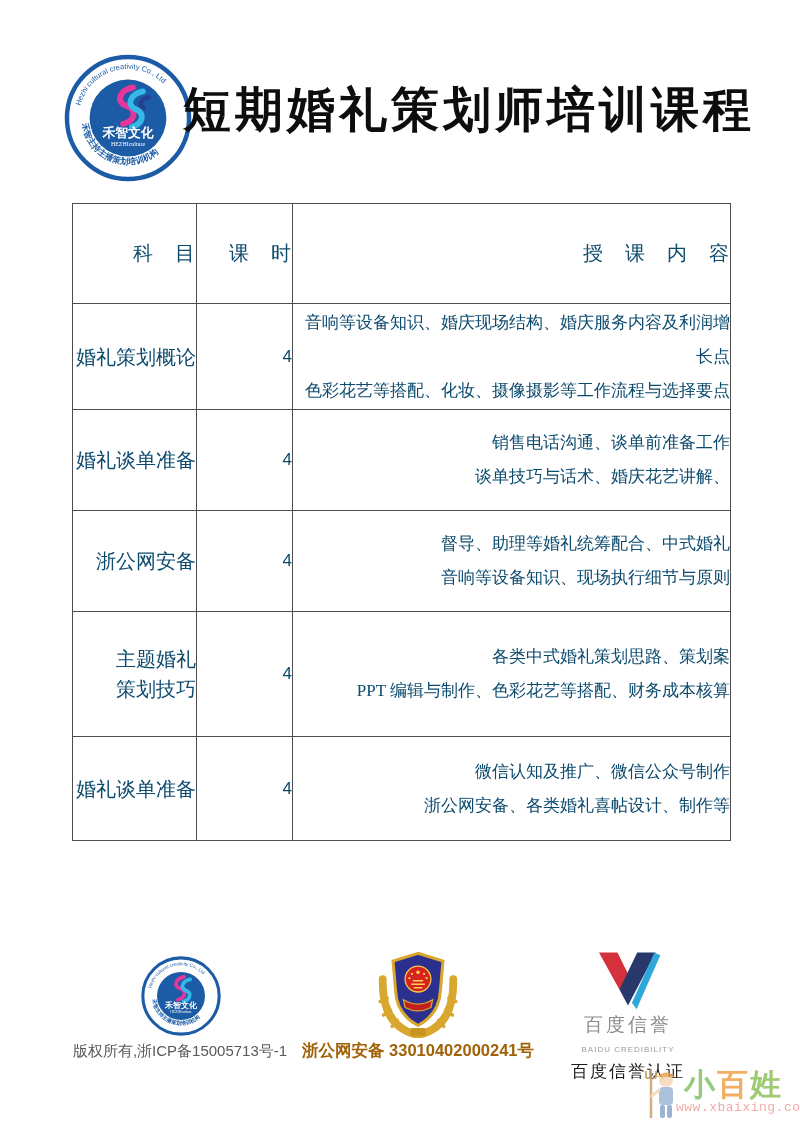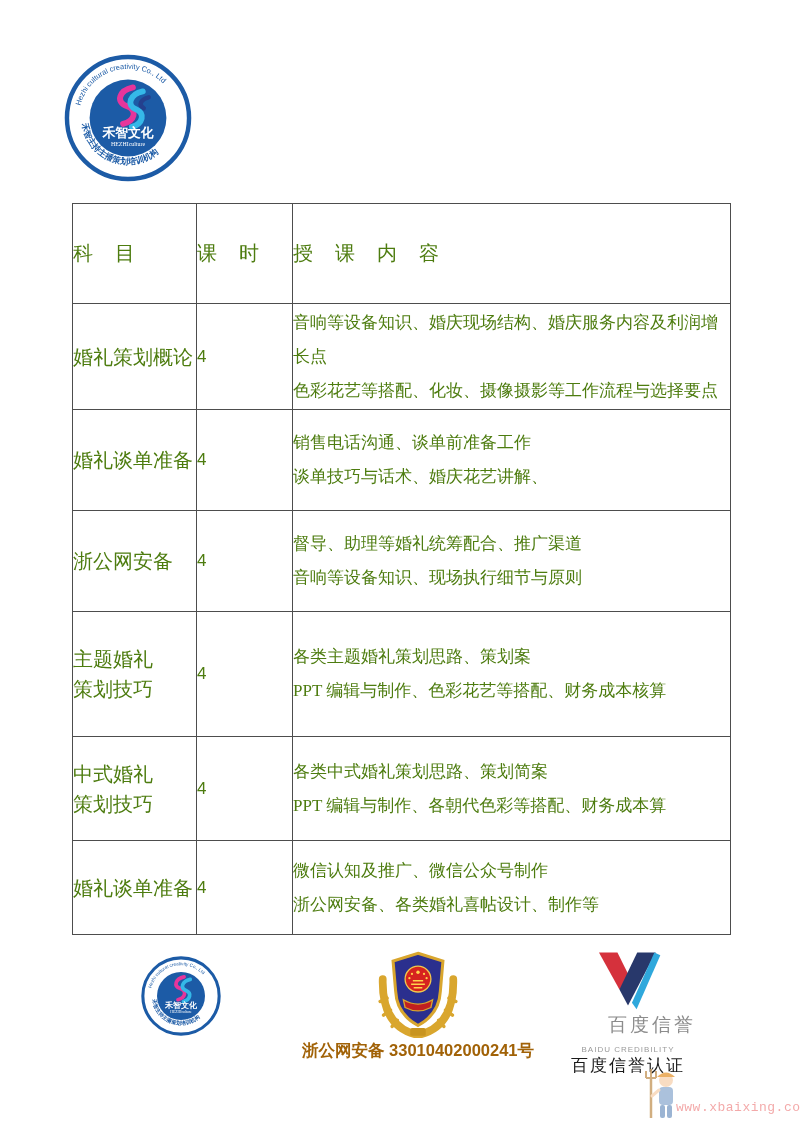--- a/index.html
+++ b/index.html
@@ -11,45 +11,45 @@
   .logo-main{left:64px;top:54px;width:128px;height:128px;}
   .logo-foot{left:141px;top:956px;width:80px;height:80px;}
   .page-title{position:absolute;left:183px;top:78px;width:540px;height:64px;
       font-size:48px;font-weight:bold;letter-spacing:4px;color:#0d0d0d;
       font-family:"Liberation Serif", serif;white-space:nowrap;}
 
   
   .course-table{position:absolute;left:72px;top:203px;width:658px;border-collapse:collapse;
       table-layout:fixed;}
   .course-table th,.course-table td{border:1.5px solid #4d4d4d;padding:0;vertical-align:middle;
-      text-align:left;color:#4d7c0f;}
+      text-align:right;color:#0c4a6e;}
   .course-table th{height:99px;font-size:20px;font-weight:normal;letter-spacing:1px;}
   .col-subject{font-size:20px;white-space:pre-line;line-height:30px;}
   .col-hours{font-size:17px;font-family:"Liberation Sans", sans-serif;}
   .col-content{font-size:17px;line-height:34px;}
   tbody tr:nth-child(1) td{height:105px;}
   tbody tr:nth-child(2) td{height:100px;}
   tbody tr:nth-child(3) td{height:100px;}
   tbody tr:nth-child(4) td{height:124px;}
   tbody tr:nth-child(5) td{height:103px;}
   tbody tr:nth-child(6) td{height:93px;}
 
   
   .copyright{position:absolute;left:60px;top:1042px;width:240px;text-align:center;
       font-size:15px;color:#595959;font-family:"Liberation Sans", sans-serif;}
   .police-badge{position:absolute;left:375px;top:946px;width:86px;height:92px;}
   .police-text{position:absolute;left:298px;top:1040px;width:240px;text-align:center;
       font-size:16.5px;font-weight:bold;color:#a16207;font-family:"Liberation Sans", sans-serif;}
   .baidu-block{position:absolute;left:560px;top:948px;width:136px;text-align:center;}
   .baidu-v{width:66px;height:62px;display:block;margin:0 auto;}
   .baidu-cn{font-size:19px;color:#8c8c8c;letter-spacing:3px;margin-top:2px;
-      font-family:"Liberation Sans", sans-serif;text-align:right;}
+      font-family:"Liberation Sans", sans-serif;}
   .baidu-en{font-size:8px;color:#9a9a9a;letter-spacing:1px;margin-top:7px;
       font-family:"Liberation Sans", sans-serif;}
-  .baidu-cert{font-size:17px;color:#1a1a1a;letter-spacing:2px;
+  .baidu-cert{font-size:17px;color:#1a1a1a;letter-spacing:2px;margin-top:6px;
       font-family:"Liberation Sans", sans-serif;}
 
   
   .watermark{position:absolute;left:644px;top:1064px;width:152px;height:60px;opacity:0.85;}
   .wm-fig{position:absolute;left:0;top:2px;width:38px;height:56px;}
   .wm-name{position:absolute;left:40px;top:0;font-size:31px;font-weight:bold;
       font-family:"Liberation Sans", sans-serif;letter-spacing:2px;}
   .wm-ch0{color:#86c166;} .wm-ch1{color:#f0a24a;} .wm-ch2{color:#8fc15a;}
   .wm-url{position:absolute;left:32px;top:36px;font-size:13px;color:#f19b9b;
       font-family:"Liberation Mono", monospace;letter-spacing:0.5px;}
@@ -76,20 +76,21 @@
       <g>
         <path d="M70,34 C56,37 52,49 64,53 C75,57 72,68 60,71" stroke="#e6359b" stroke-width="6" fill="none" stroke-linecap="round"></path>
         <path d="M80,38 C67,41 63,52 73,56 C83,60 80,71 69,74" stroke="#35b8e8" stroke-width="6" fill="none" stroke-linecap="round"></path>
         <path d="M86,44 C78,46 75,52 81,55" stroke="#24408e" stroke-width="4.5" fill="none" stroke-linecap="round"></path>
       </g>
       <text x="65" y="84" text-anchor="middle" font-size="13" fill="#ffffff" font-weight="bold">禾智文化</text>
       <text x="65" y="93" text-anchor="middle" font-size="6" fill="#ffffff">HEZHIculture</text>
     </svg>
   </div>
 
+  <div class="page-title">短期婚礼策划师培训课程</div>
 
   <table class="course-table">
     <colgroup>
         <col style="width:124px">
         <col style="width:96px">
         <col style="width:438px">
       </colgroup>
     <thead>
       <tr>
         <th>科　目</th>
@@ -111,40 +112,31 @@
           <td class="col-hours">4</td>
           <td class="col-content">
             <div>销售电话沟通、谈单前准备工作</div>
             <div>谈单技巧与话术、婚庆花艺讲解、</div>
           </td>
         </tr>
         <tr>
           <td class="col-subject">浙公网安备</td>
           <td class="col-hours">4</td>
           <td class="col-content">
-            <div>督导、助理等婚礼统筹配合、推广渠道</div>
+            <div>督导、助理等婚礼统筹配合、中式婚礼</div>
             <div>音响等设备知识、现场执行细节与原则</div>
           </td>
         </tr>
         <tr>
           <td class="col-subject">主题婚礼
 策划技巧</td>
           <td class="col-hours">4</td>
           <td class="col-content">
-            <div>各类主题婚礼策划思路、策划案</div>
+            <div>各类中式婚礼策划思路、策划案</div>
             <div>PPT 编辑与制作、色彩花艺等搭配、财务成本核算</div>
-          </td>
-        </tr>
-        <tr>
-          <td class="col-subject">中式婚礼
-策划技巧</td>
-          <td class="col-hours">4</td>
-          <td class="col-content">
-            <div>各类中式婚礼策划思路、策划简案</div>
-            <div>PPT 编辑与制作、各朝代色彩等搭配、财务成本算</div>
           </td>
         </tr>
         <tr>
           <td class="col-subject">婚礼谈单准备</td>
           <td class="col-hours">4</td>
           <td class="col-content">
             <div>微信认知及推广、微信公众号制作</div>
             <div>浙公网安备、各类婚礼喜帖设计、制作等</div>
           </td>
         </tr>
@@ -166,20 +158,21 @@
         <textPath href="#arcBotFoot" startOffset="4%">禾智主持主播策划培训机构</textPath>
       </text>
       <g>
         <path d="M70,34 C56,37 52,49 64,53 C75,57 72,68 60,71" stroke="#e6359b" stroke-width="6" fill="none" stroke-linecap="round"></path>
         <path d="M80,38 C67,41 63,52 73,56 C83,60 80,71 69,74" stroke="#35b8e8" stroke-width="6" fill="none" stroke-linecap="round"></path>
       </g>
       <text x="65" y="84" text-anchor="middle" font-size="13" fill="#ffffff" font-weight="bold">禾智文化</text>
       <text x="65" y="93" text-anchor="middle" font-size="6" fill="#ffffff">HEZHIculture</text>
     </svg>
   </div>
+  <div class="copyright">版权所有,浙ICP备15005713号-1</div>
 
   <div class="police-badge">
     <svg viewBox="0 0 100 106" width="86" height="92">
       <path d="M50,103 C22,97 8,76 9,38" stroke="#d9a62e" stroke-width="9" fill="none" stroke-linecap="round"></path>
       <path d="M50,103 C78,97 92,76 91,38" stroke="#d9a62e" stroke-width="9" fill="none" stroke-linecap="round"></path>
       <path d="M14,60 l-8,4 M18,74 l-8,6 M26,86 l-6,7 M86,60 l8,4 M82,74 l8,6 M74,86 l6,7" stroke="#d9a62e" stroke-width="4" stroke-linecap="round"></path>
       <rect x="41" y="95" width="18" height="9" rx="2" fill="#c8941f"></rect>
       <path d="M50,8 L79,17 L76,52 C75,73 63,85 50,92 C37,85 25,73 24,52 L21,17 Z" fill="#2b2f8e" stroke="#d9a62e" stroke-width="3.5"></path>
       <circle cx="50" cy="38" r="15" fill="#d6231f" stroke="#f2c94c" stroke-width="1.5"></circle>
       <circle cx="50" cy="30" r="2" fill="#ffd34d"></circle>
@@ -208,16 +201,17 @@
     <svg class="wm-fig" viewBox="0 0 38 56">
       <line x1="7" y1="12" x2="7" y2="52" stroke="#c9a06a" stroke-width="2.5"></line>
       <path d="M2,12 v-7 M7,12 v-9 M12,12 v-7 M2,12 h10" stroke="#c9a06a" stroke-width="2"></path>
       <circle cx="22" cy="14" r="7" fill="#f7d6b8"></circle>
       <path d="M13,11 Q22,2 31,11 Z" fill="#e8a34b"></path>
       <rect x="15" y="21" width="14" height="18" rx="4" fill="#9db7d6"></rect>
       <rect x="16" y="39" width="5" height="13" rx="2" fill="#8aa8cc"></rect>
       <rect x="23" y="39" width="5" height="13" rx="2" fill="#8aa8cc"></rect>
       <path d="M15,24 L8,30" stroke="#f7d6b8" stroke-width="3" stroke-linecap="round"></path>
     </svg>
+    <div class="wm-name" id="wm-name"><span class="wm-ch0">小</span><span class="wm-ch1">百</span><span class="wm-ch2">姓</span></div>
     <div class="wm-url">www.xbaixing.com</div>
   </div>
 
 </div>
 
 </body></html>

